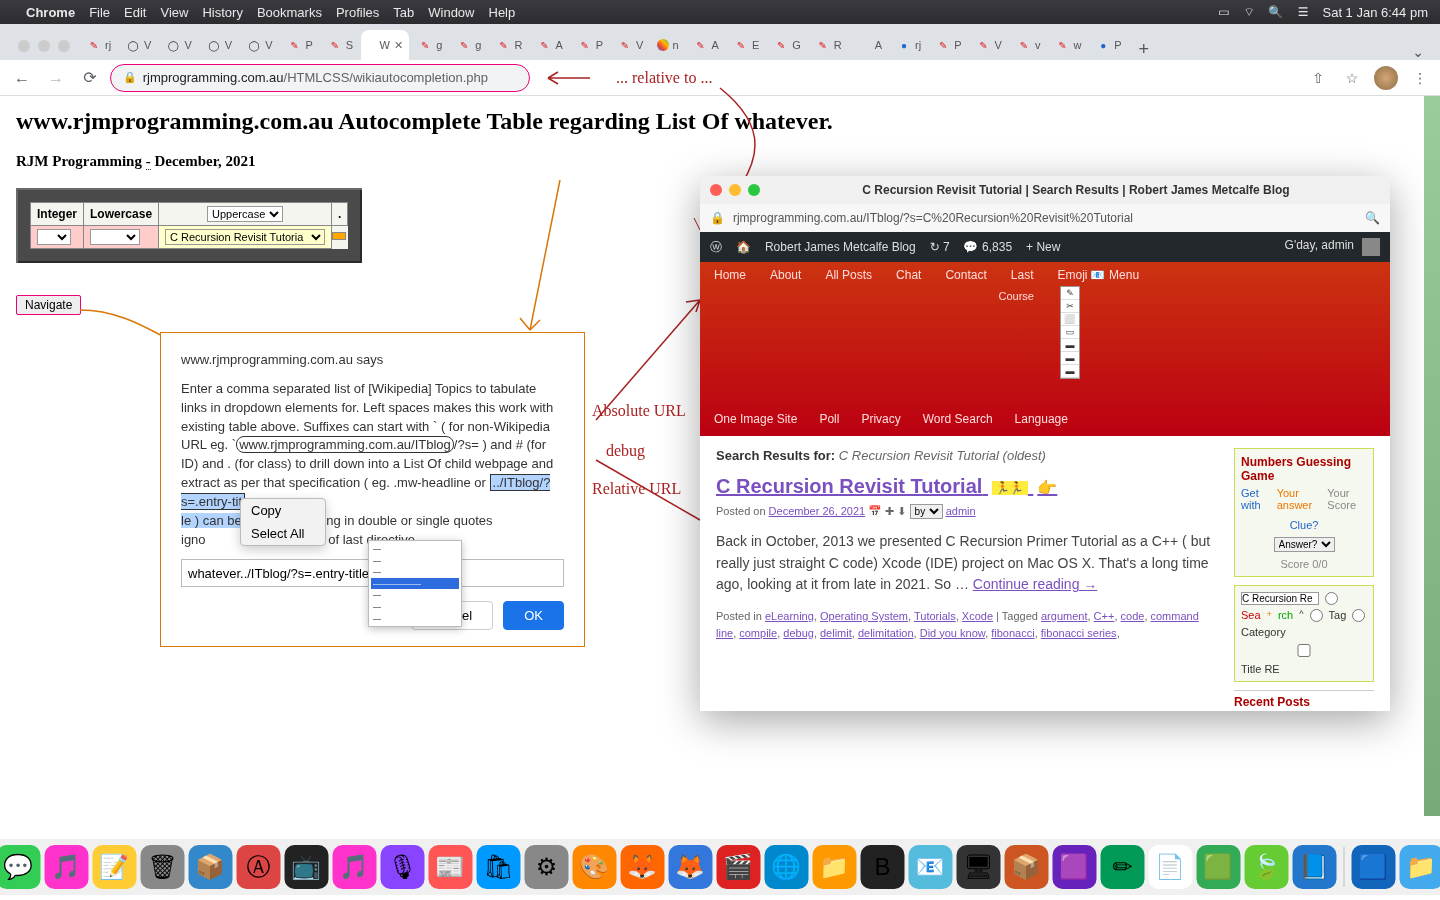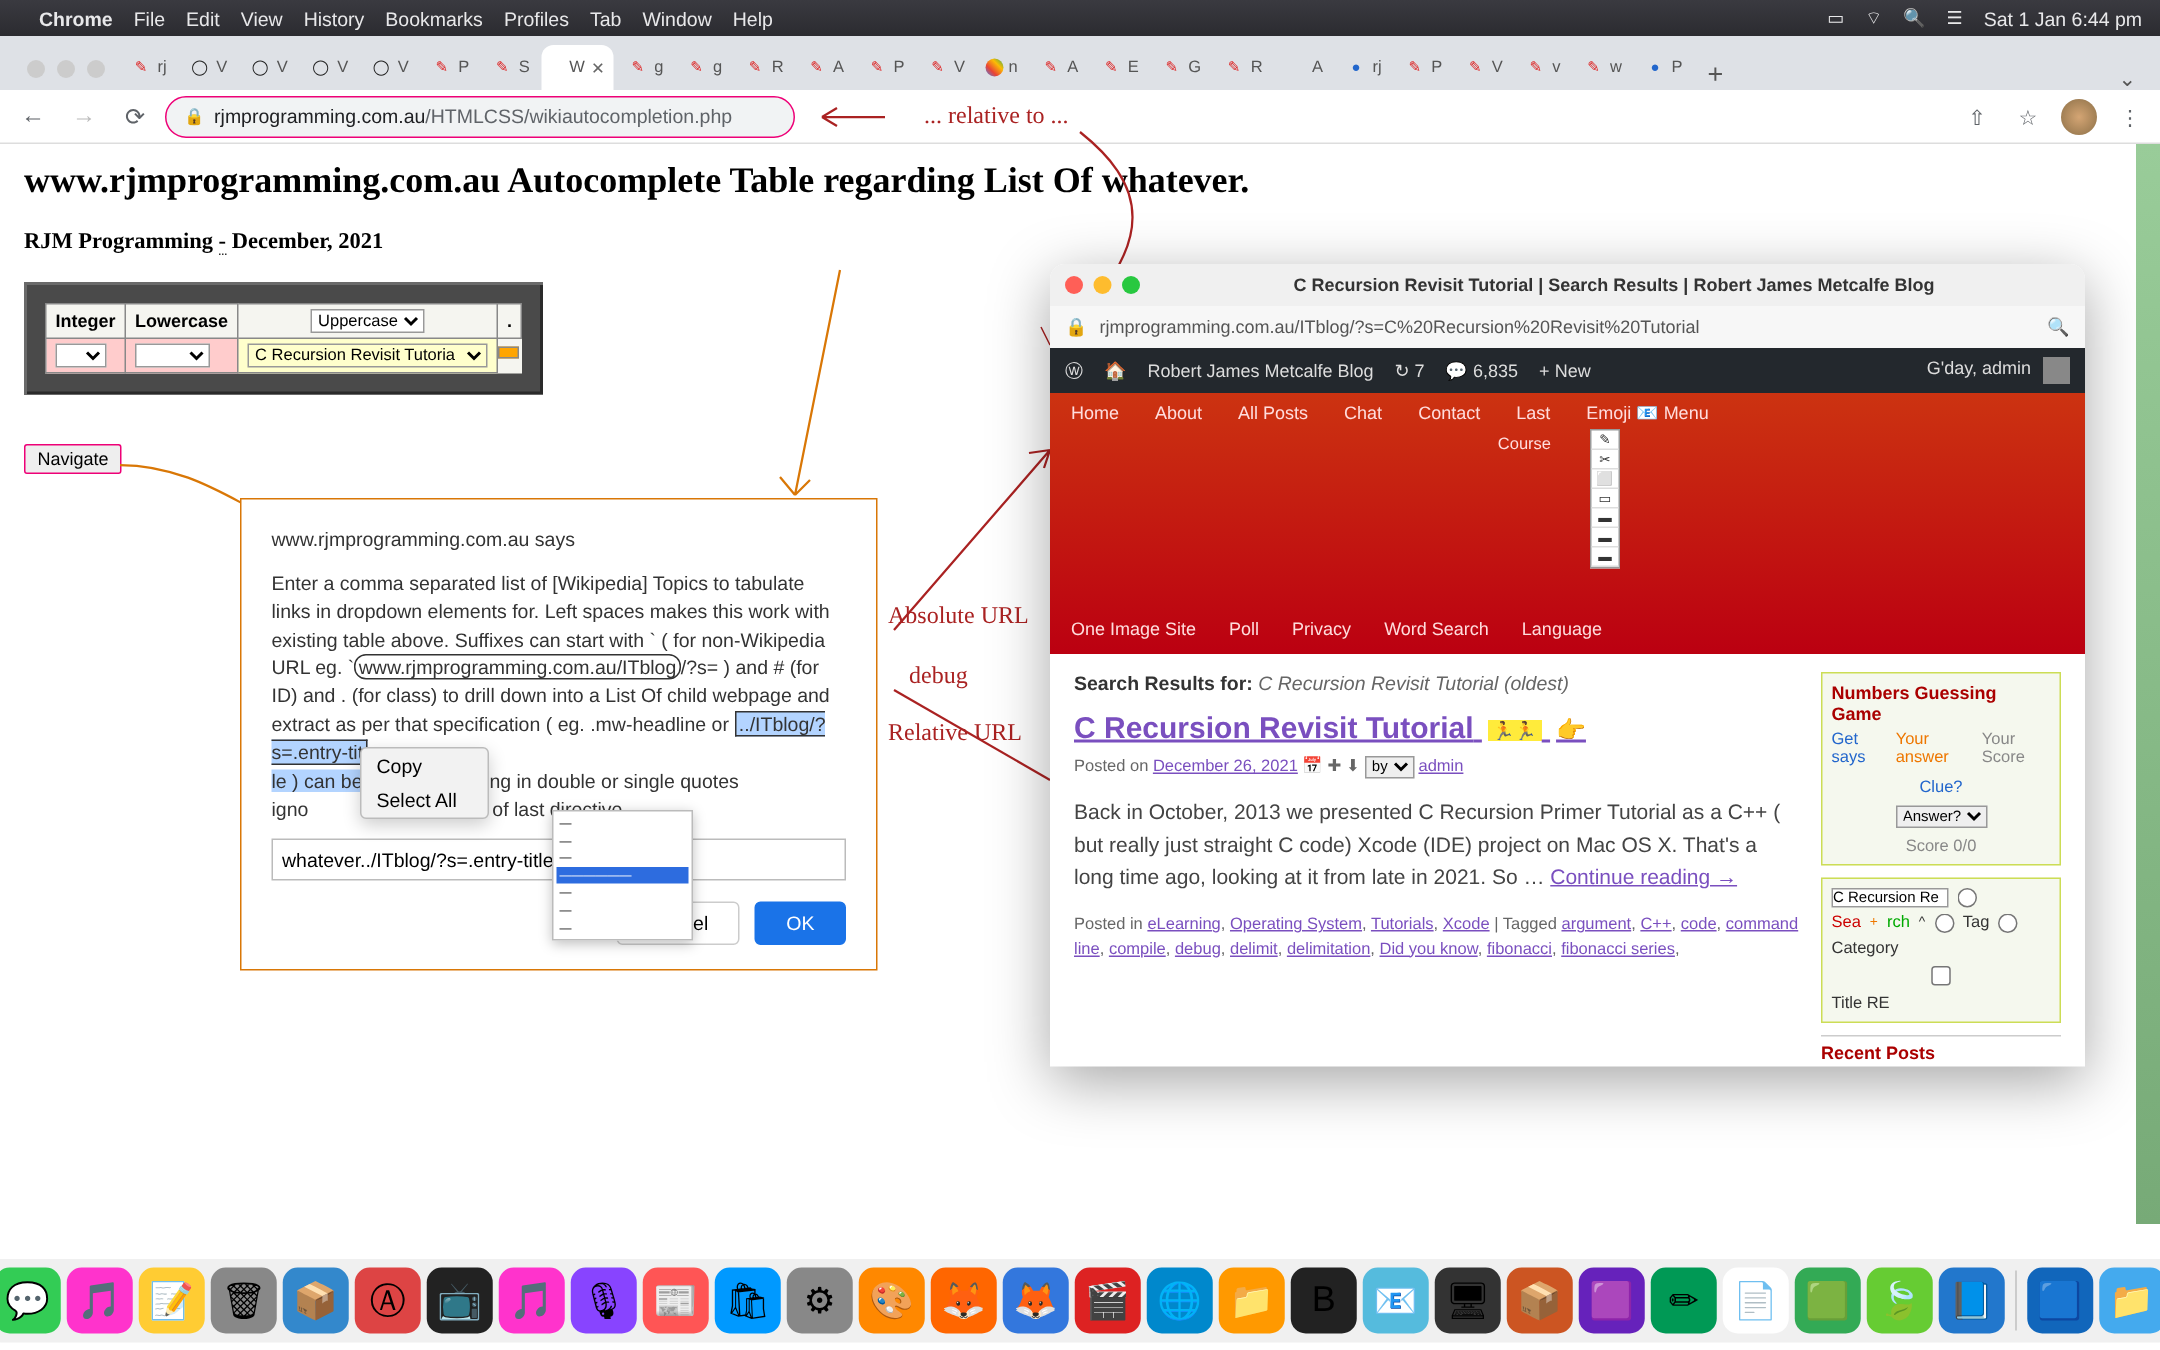--- a/index.html
+++ b/index.html
@@ -98,21 +98,21 @@
 .redhdr .menu1 { font-size:12px; display:flex; gap:24px; margin-bottom:6px; flex-wrap:wrap;}
 .redhdr .menu1 span { color:#fdd;}
 .redhdr .course { position:absolute; right:356px; top:28px; font-size:11px; color:#fdd;}
 .redhdr .toolbar { position:absolute; right:310px; top:24px; width:20px; background:#fff; border:1px solid #999; display:flex; flex-direction:column;}
 .redhdr .toolbar span { font-size:9px; text-align:center; color:#333; padding:1px 0; border-bottom:1px solid #ddd;}
 .redhdr .menu2 { font-size:12px; display:flex; gap:22px; margin-top:130px;}
 .redhdr .menu2 span { color:#fdd;}
 
 .win2 .body2 { padding:12px 16px; font-size:13px; color:#333; display:flex; gap:14px;}
 .body2 .main2 { flex:1;}
-.body2 .side2 { width:160px; font-size:11px;}
+.body2 .side2 { width:140px; font-size:11px;}
 .srfor { font-size:13px; margin-bottom:12px;}
 .srfor i { color:#666;}
 .posttitle { font-size:20px; font-weight:700; color:#7a4fbf; text-decoration:underline; margin-bottom:6px;}
 .posttitle .yb { display:inline-block; background:#ffeb3b; padding:0 3px; font-size:12px; vertical-align:middle; margin-left:4px;}
 .posttitle .emj { font-size:16px; margin-left:4px;}
 .postmeta { font-size:11px; color:#666; margin-bottom:12px;}
 .postmeta a { color:#7a4fbf; text-decoration:underline;}
 .postmeta select { font-size:10px; border:1px solid #999;}
 .postbody { font-size:14px; font-family:Verdana,sans-serif; line-height:1.55; color:#444;}
 .postbody a.cr { color:#7a4fbf; text-decoration:underline;}
@@ -440,21 +440,21 @@
         <span>Back in October, 2013 we presented C Recursion Primer Tutorial as a C++ ( but really just straight C code) Xcode (IDE) project on Mac OS X. That's a long time ago, looking at it from late in 2021. So … </span><a class="cr">Continue reading →</a>
       </div>
       <div class="postfoot">
         <span>Posted in </span><span id="cats"><a>eLearning</a>, <a>Operating System</a>, <a>Tutorials</a>, <a>Xcode</a></span><span> | Tagged </span><span id="tags"><a>argument</a>, <a>C++</a>, <a>code</a>, <a>command line</a>, <a>compile</a>, <a>debug</a>, <a>delimit</a>, <a>delimitation</a>, <a>Did you know</a>, <a>fibonacci</a>, <a>fibonacci series</a></span>,
       </div>
     </div>
     <div class="side2">
       <div class="box">
         <div class="bh">Numbers Guessing Game</div>
         <div class="row">
-          <span class="blue">Get says</span>
+          <span class="blue">Get with</span>
           <span class="orange">Your answer</span>
           <span class="gray">Your Score</span>
         </div>
         <div class="row" style="margin-top:8px;align-items:center;flex-direction:column;">
           <span class="blue">Clue?</span>
           <select><option>Answer?</option></select>
           <span class="gray">Score 0/0</span>
         </div>
       </div>
       <div class="box">

